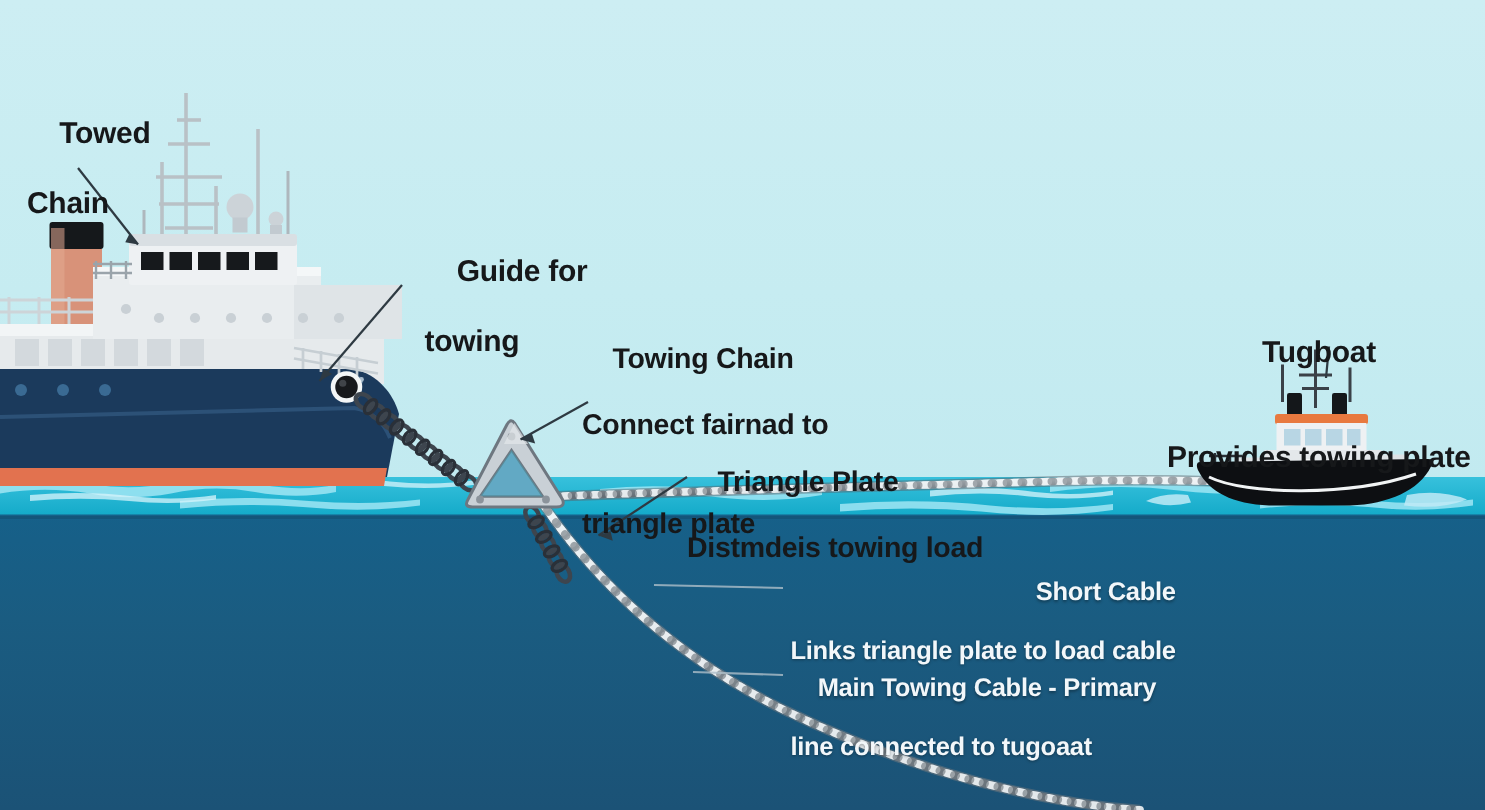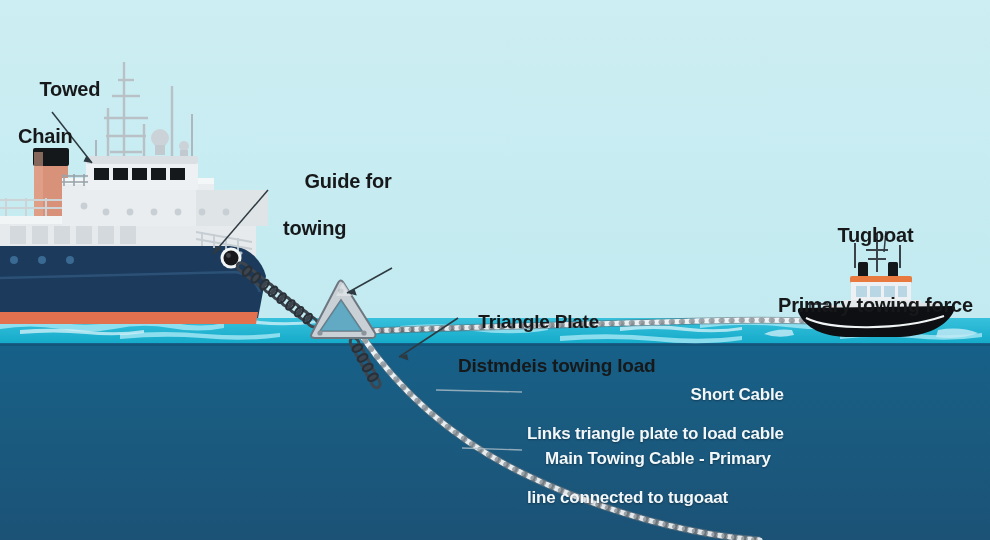--- a/index.html
+++ b/index.html
@@ -352,34 +352,39 @@
   <div class="lbl lbl-dark" id="lbl-towed-vessel">
     <span>Towed</span>
     <span class="sub">Chain</span>
   </div>
 
   <div class="lbl lbl-dark" id="lbl-guide">
     <span>Guide for</span>
     <span class="sub">towing</span>
   </div>
 
+  <div class="lbl lbl-dark" id="lbl-towing-chain">
+    <span>Towing Chain</span>
+    <span class="sub">Connect fairnad to</span>
+    <span class="sub">triangle plate</span>
+  </div>
 
   <div class="lbl lbl-dark" id="lbl-triangle">
     <span>Triangle Plate</span>
     <span class="sub">Distmdeis towing load</span>
   </div>
 
   <div class="lbl lbl-light" id="lbl-short-cable">
     <span>Short Cable</span>
     <span class="sub">Links triangle plate to load cable</span>
   </div>
 
   <div class="lbl lbl-light" id="lbl-main-cable">
     <span>Main Towing Cable - Primary</span>
     <span class="sub">line connected to tugoaat</span>
   </div>
 
   <div class="lbl lbl-dark" id="lbl-tugboat" style="left:778px; top:178px; text-align:center;">
     <span style="display:block;">Tugboat</span>
-    <span class="sub">Primary towing force</span>
+    <span class="sub">Provides towing plate</span>
   </div>
 
 </div>
 
 </body></html>

